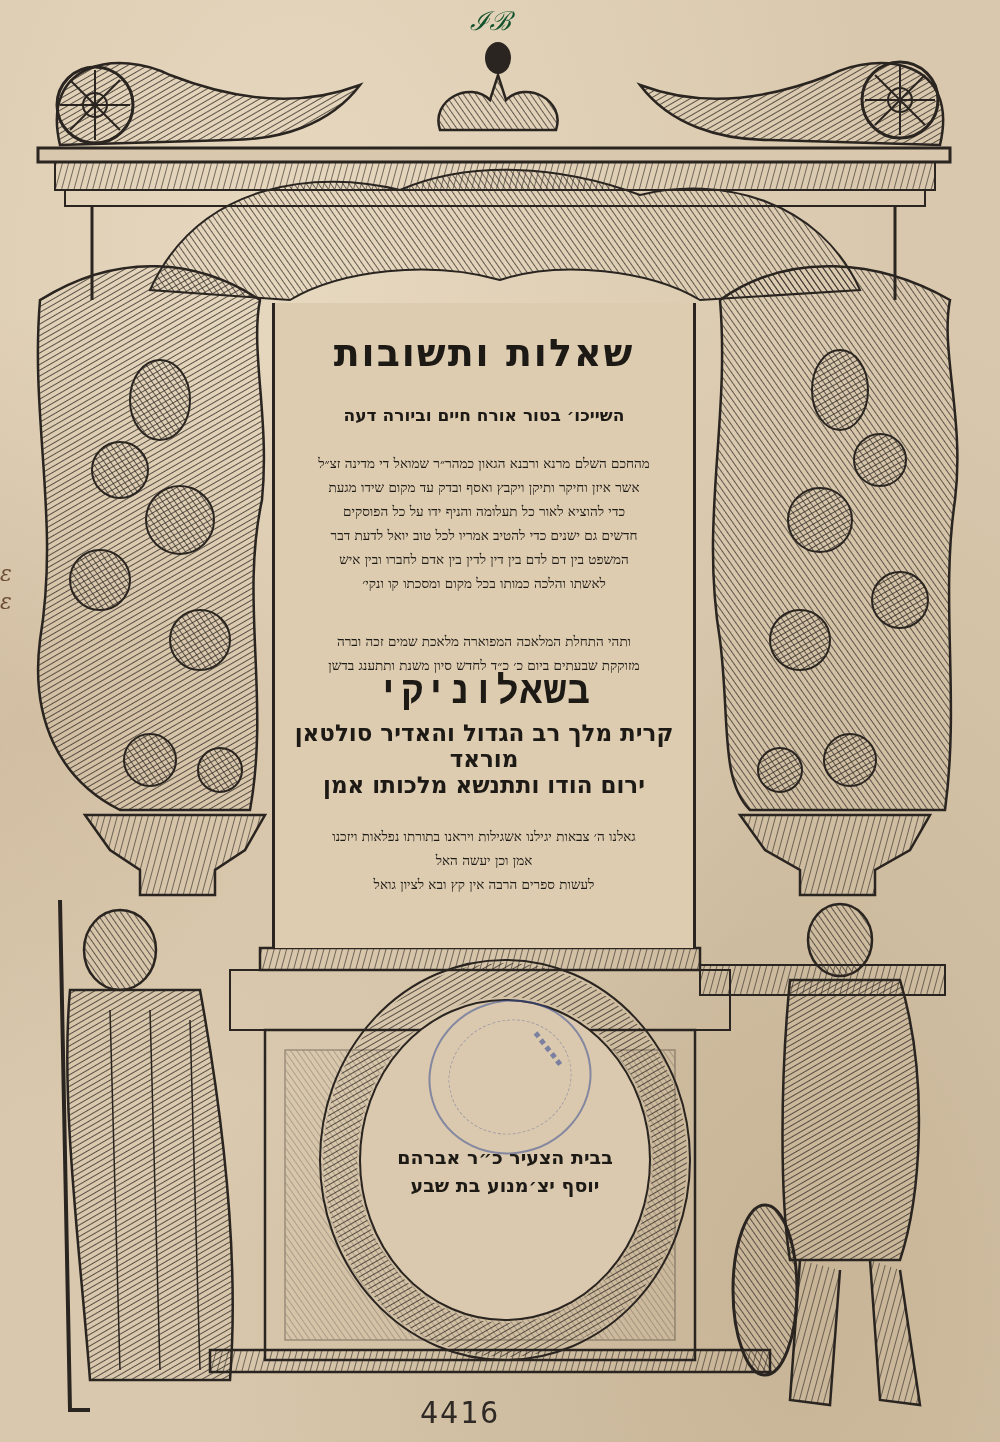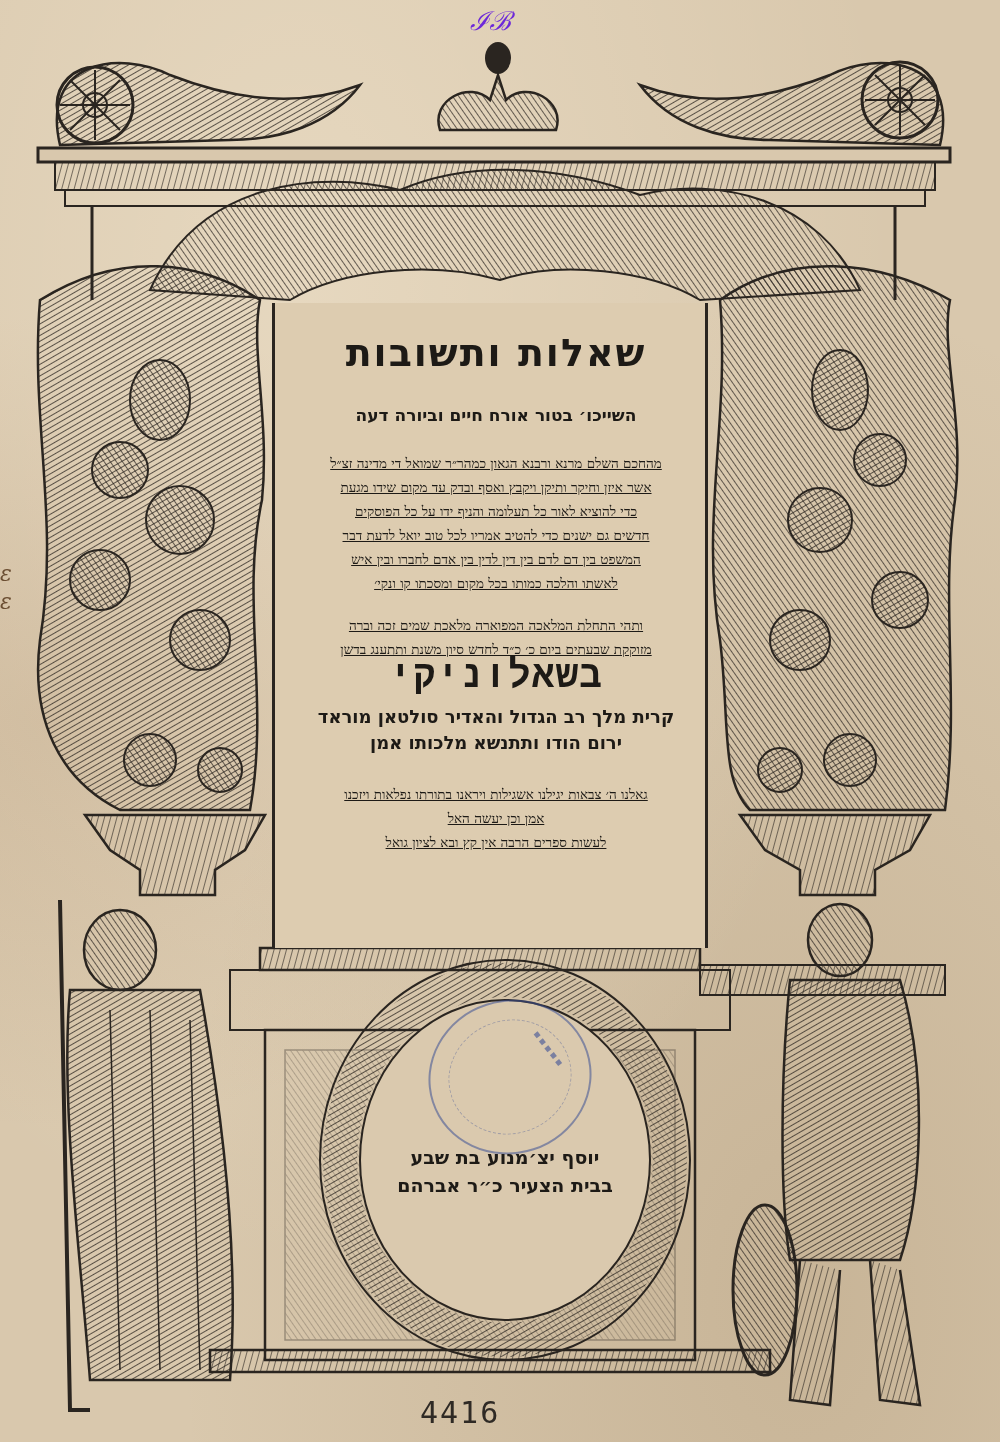--- a/index.html
+++ b/index.html
@@ -14,30 +14,30 @@
     color:#1d1a16;
   }
   .woodcut {
     position:absolute; inset:0;
   }
   
   .panel {
     position:absolute; left:272px; top:303px; width:418px; height:645px;
     border-left:3px solid #2a2520; border-right:3px solid #2a2520;
     background:#ddccb0;
-    direction:rtl; text-align:center;padding-left:12px;
+    direction:rtl; text-align:center;
   }
   .t-main { font-family:"DejaVu Sans", sans-serif; font-weight:bold; font-size:38px; margin-top:28px; letter-spacing:2px; }
   .t-sub { font-family:"DejaVu Sans", sans-serif; font-weight:bold; font-size:17px; margin-top:30px; }
-  .para { font-family:"DejaVu Serif", serif; font-size:13.5px; line-height:24px; padding:0 10px;text-decoration:underline; }
+  .para { font-family:"DejaVu Serif", serif; font-size:13.5px; line-height:24px; padding:0 10px; }
   .para1 { margin-top:26px; text-align:justify; text-align-last:center; }
-  .para2 { margin-top:18px; text-align:justify; text-align-last:center; }
+  .para2 { margin-top:34px; text-align:justify; text-align-last:center; }
   .small-word { font-size:13px; margin-top:-2px; }
   .t-city { font-family:Liberation Mono, monospace; font-weight:bold; font-size:38px; margin-top:-6px; letter-spacing:1px; }
-  .t-king { font-family:"DejaVu Sans", sans-serif; font-weight:bold; font-size:18px; line-height:26px; margin-top:6px;text-align:center; }
+  .t-king { font-family:"DejaVu Sans", sans-serif; font-weight:bold; font-size:23px; line-height:26px; margin-top:6px;text-align:center; }
   .para3 { margin-top:26px; text-align:center; }
   .printer {
     position:absolute; left:370px; top:1143px; width:270px; direction:rtl; text-align:center;
     font-family:"DejaVu Sans", sans-serif; font-weight:bold; font-size:19px; line-height:28px;
   }
   .shelf {
     position:absolute; left:420px; top:1395px; width:110px; text-align:left;
     font-family:"DejaVu Sans Mono", monospace; font-size:30px; color:#2f2a25; letter-spacing:2px;
   }
   .stamp {
@@ -46,21 +46,21 @@
     transform:rotate(-18deg);
   }
   .stamp-inner {
     position:absolute; left:18px; top:18px; right:18px; bottom:18px; border-radius:50%;
     border:1px dashed rgba(60,80,150,0.35);
   }
   .stamp-text {
     position:absolute; right:12px; top:55px; font-family:"DejaVu Sans", sans-serif; font-size:10px;
     color:rgba(60,80,150,0.6); transform:rotate(70deg); letter-spacing:2px;
   }
-  .sig { position:absolute; left:470px; top:2px; font-family:"DejaVu Serif", serif; font-style:italic; font-size:26px; color:#6d28d9; }
+  .sig { position:absolute; left:470px; top:2px; font-family:"DejaVu Serif", serif; font-style:italic; font-size:26px; color:#14532d; }
   .margin-note { position:absolute; left:0; top:560px; font-family:"DejaVu Serif", serif; font-style:italic; font-size:22px; color:#6b4e32; line-height:28px; }
 </style>
 </head>
 <body>
 
 <svg class="woodcut" width="1000" height="1442" viewBox="0 0 1000 1442">
   <defs>
     <pattern id="hp" width="5" height="5" patternUnits="userSpaceOnUse" patternTransform="rotate(60)">
       <line x1="0" y1="0" x2="0" y2="5" stroke="#2a2520" stroke-width="1.5"></line>
     </pattern>
@@ -181,17 +181,17 @@
     <div>לעשות ספרים הרבה אין קץ ובא לציון גואל</div>
   </div>
 </div>
 
 <div class="stamp">
   <div class="stamp-inner"></div>
   <div class="stamp-text">▪▪▪▪▪</div>
 </div>
 
 <div class="printer">
+  <div>בבית הצעיר כ״ר אברהם</div>
   <div>יוסף יצ׳מנוע בת שבע</div>
-  <div>בבית הצעיר כ״ר אברהם</div>
 </div>
 
 <div class="shelf">4416</div>
 
 </body></html>

